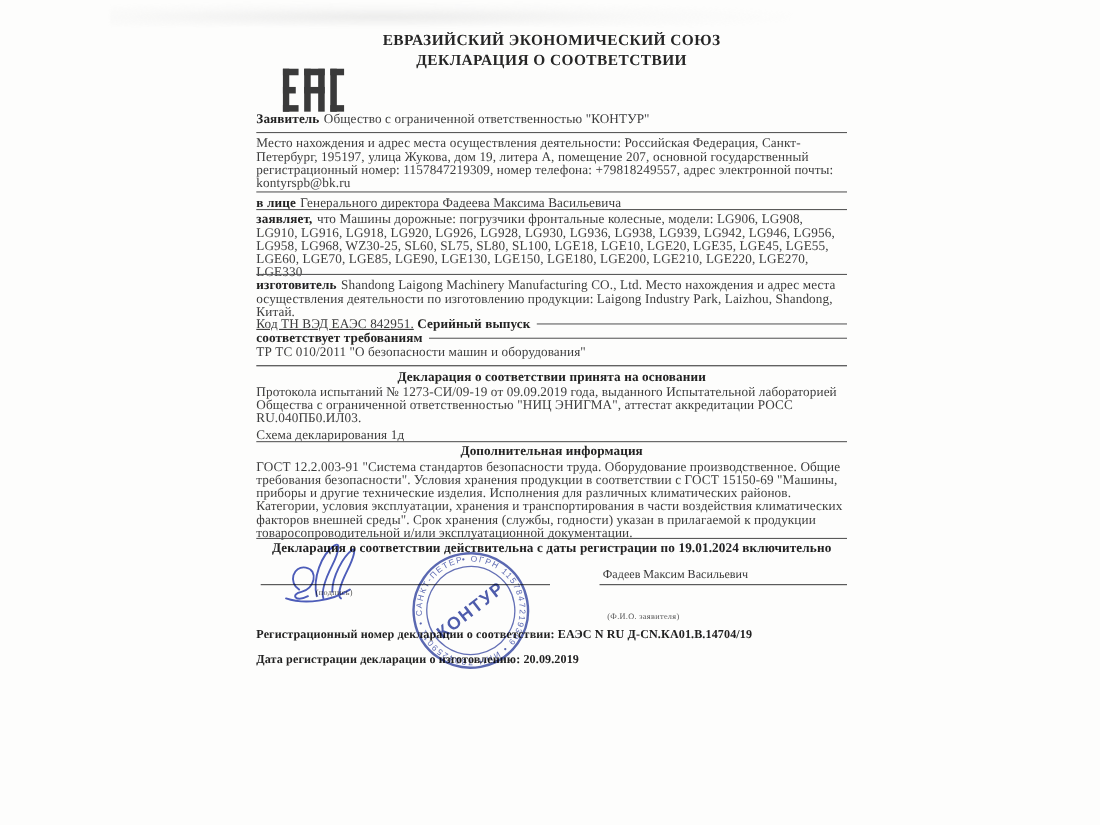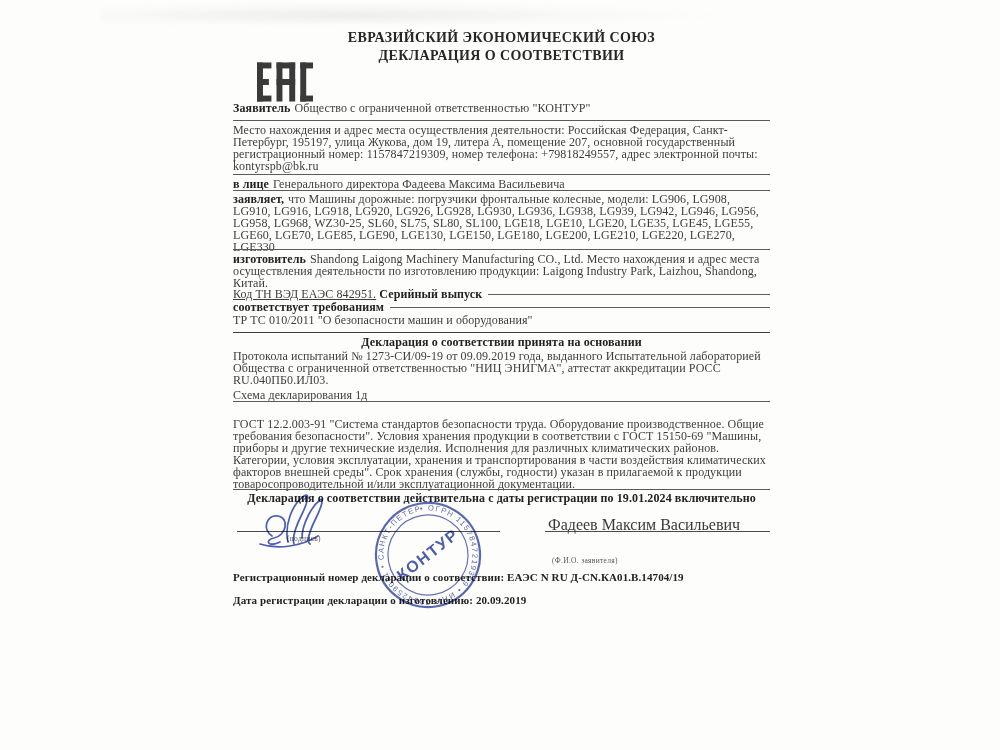--- a/index.html
+++ b/index.html
@@ -16,21 +16,21 @@
              letter-spacing:.1px;}
   .b{font-weight:700;color:#222;text-align:center;}
   .lbl{font-weight:700;color:#222;margin-right:4px;}
   .rule{position:absolute;left:233px;width:537px;border-top:1px solid #5a5a5a;height:0;}
   .rule.thick{border-top:1.6px solid #3c3c3c;}
   .flexline{display:flex;align-items:baseline;}
   .filler{flex:1;border-bottom:1px solid #5f5f5f;transform:translateY(-3px);margin-left:6px;}
   .u{text-decoration:underline;}
   .sigline{position:absolute;border-top:1px solid #4a4a4a;height:0;}
   .tinylbl{position:absolute;font-size:7.5px;color:#555;letter-spacing:.3px;}
-  .fio{position:absolute;left:548px;top:516px;font-size:16px;color:#3a3a3a;}
+  .fio{position:absolute;left:548px;top:516px;font-size:11px;color:#3a3a3a;}
   .regline{position:absolute;left:233px;font-size:11px;font-weight:700;color:#222;letter-spacing:.1px;}
   .stamp{position:absolute;left:372px;top:499px;z-index:6;mix-blend-mode:multiply;opacity:.92;}
   .signature{position:absolute;left:258px;top:492px;z-index:5;mix-blend-mode:multiply;}
   .sr{position:absolute;width:1px;height:1px;overflow:hidden;clip:rect(0 0 0 0);white-space:nowrap;}
 </style>
 </head>
 <body>
 
 <div class="page">
   <div class="smudge"></div>
@@ -89,20 +89,21 @@
     <span class="filler"></span>
   </div>
   <div class="row" style="top:314px">ТР ТС 010/2011 "О безопасности машин и оборудования"</div>
   <div class="rule thick" style="top:332px"></div>
 
   <div class="row b" style="top:336px">Декларация о соответствии принята на основании</div>
   <div class="para" style="top:350px">Протокола испытаний № 1273-СИ/09-19 от 09.09.2019 года, выданного Испытательной лабораторией Общества с ограниченной ответственностью "НИЦ ЭНИГМА", аттестат аккредитации РОСС RU.040ПБ0.ИЛ03.</div>
   <div class="row" style="top:389px">Схема декларирования 1д</div>
   <div class="rule" style="top:401px"></div>
 
+  <div class="row b" style="top:404px">Дополнительная информация</div>
   <div class="para" style="top:418px">ГОСТ 12.2.003-91 "Система стандартов безопасности труда. Оборудование производственное. Общие требования безопасности". Условия хранения продукции в соответствии с ГОСТ 15150-69 "Машины, приборы и другие технические изделия. Исполнения для различных климатических районов. Категории, условия эксплуатации, хранения и транспортирования в части воздействия климатических факторов внешней среды". Срок хранения (службы, годности) указан в прилагаемой к продукции товаросопроводительной и/или эксплуатационной документации.</div>
   <div class="rule" style="top:489px"></div>
 
   <div class="row b" style="top:492px">Декларация о соответствии действительна с даты регистрации по 19.01.2024 включительно</div>
 
   <div class="sigline" style="left:237px;top:531px;width:263px;"></div>
   <div class="tinylbl" style="left:287px;top:534px;">(подпись)</div>
   <div class="fio">Фадеев Максим Васильевич</div>
   <div class="sigline" style="left:545px;top:531px;width:225px;"></div>
   <div class="tinylbl" style="left:552px;top:534px;margin-top:22px;">(Ф.И.О. заявителя)</div>

